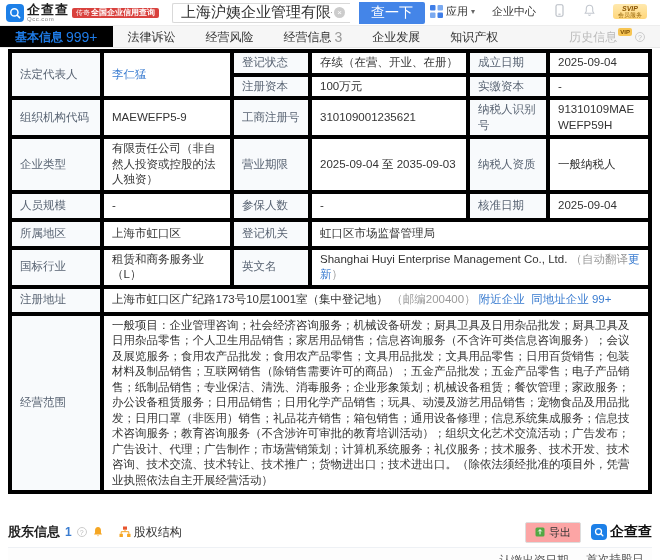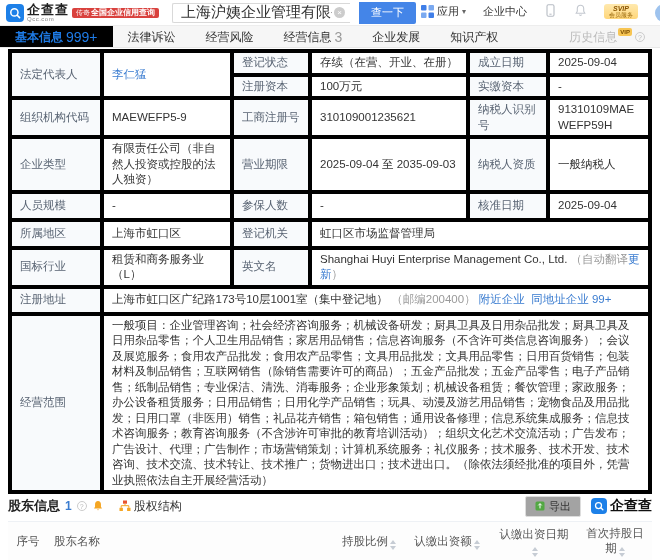--- a/index.html
+++ b/index.html
@@ -16,21 +16,21 @@
   .logo-domain{font-size:6px;color:#888;letter-spacing:.5px}
   .red-badge{background:#d9413d;color:#fff;border-radius:2px;padding:1px 4px;line-height:1;
     display:flex;flex-direction:row;gap:1px}
   .red-badge .l1{font-size:7px;opacity:.95}
   .red-badge .l2{font-size:8px;font-weight:bold}
   .searchbox{display:flex;align-items:center;margin-left:8px}
   .search-input{width:178px;height:20px;border:1px solid #d9d9d9;border-right:none;
     border-radius:2px 0 0 2px;font-size:15px;padding:0 18px 0 8px;color:#333;outline:none}
   .clear-ic{margin-left:-16px;width:11px;height:11px;border-radius:50%;background:#ccc;color:#fff;
     font-size:8px;line-height:11px;text-align:center;cursor:pointer;z-index:2}
-  .go-btn{height:22px;background:#4485e8;color:#fff;border:none;font-size:11px;padding:0 12px;
+  .go-btn{height:22px;background:#4485e8;color:#fff;border:none;font-size:14px;padding:0 12px;
     border-radius:0 2px 2px 0;margin-left:14px;cursor:pointer}
   .top-right{margin-left:auto;display:flex;align-items:flex-start;gap:17px}
   .nav-item{display:flex;align-items:center;gap:3px;font-size:11px;color:#333;cursor:pointer}
   .chev{font-size:8px;color:#666}
   .ic14{width:13px;height:13px;display:block}
   .svip{background:linear-gradient(#ffe9ae,#ffd67a);border-radius:3px;padding:1px 5px;line-height:1;
     display:flex;flex-direction:column;align-items:center;cursor:pointer}
   .svip .s1{font-size:7px;font-weight:bold;font-style:italic;color:#8a5400}
   .svip .s2{font-size:6px;color:#9a6a10}
   .avatar{width:18px;height:18px;border-radius:50%;background:#9ec3ee;margin-right:-10px;flex-shrink:0}
@@ -49,28 +49,28 @@
   
   .main{padding:1px 8px 0}
   table.basic{width:100%;border-collapse:collapse;table-layout:fixed;font-size:11.5px}
   table.basic td{border:4px solid #000000;padding:2px 8px;vertical-align:middle;color:#333;
     word-break:break-all;line-height:1.35}
   table.basic td.lbl{background:#f8fafc;color:#596473}
   .link{color:#3a7cd0;text-decoration:none;cursor:pointer}
   .gray{color:#999}
   .scope{line-height:16.2px}
   
-  .sh-head{display:flex;align-items:center;margin-top:0;height:24px;gap:5px}
+  .sh-head{display:flex;align-items:center;margin-top:26px;height:24px;gap:5px}
   .sh-title{font-size:13px;font-weight:bold;color:#222}
   .sh-count{color:#3a7cd0;font-size:12px;font-weight:bold}
   .bell-o{width:12px;height:12px}
   .equity{display:flex;align-items:center;gap:3px;font-size:12px;color:#333;margin-left:10px;cursor:pointer}
   .sh-right{margin-left:auto;display:flex;align-items:center;gap:10px}
   .export-btn{display:flex;align-items:center;gap:4px;border:1px solid #ddd;border-radius:2px;
-    background:#a3a3a3;font-size:11px;color:#333;padding:2px 9px;cursor:pointer}
+    background:#fca5a5;font-size:11px;color:#333;padding:2px 9px;cursor:pointer}
   .wm{display:flex;align-items:center;gap:3px;font-size:14px;font-weight:bold;color:#111}
   .wm .logo-icon{width:16px;height:16px}
   table.sh{width:100%;border-collapse:collapse;table-layout:fixed;font-size:11.5px;margin-top:3px}
   table.sh th{font-weight:normal;color:#555;text-align:left;padding:4px 6px;
     border-top:1px solid #eef1f5;border-bottom:1px solid #e9eef3;background:#fdfdfd;font-size:11.5px}
   table.sh th.c,table.sh td.c{text-align:center}
   table.sh td{padding:4px 6px;border-bottom:1px solid #eef2f6;vertical-align:middle}
   table.sh td.vline{border-left:1px solid #eef2f6}
   .sort{display:inline-flex;flex-direction:column;gap:2px;margin-left:2px;vertical-align:1px}
   .sort:before{content:"";border-left:3px solid transparent;border-right:3px solid transparent;

